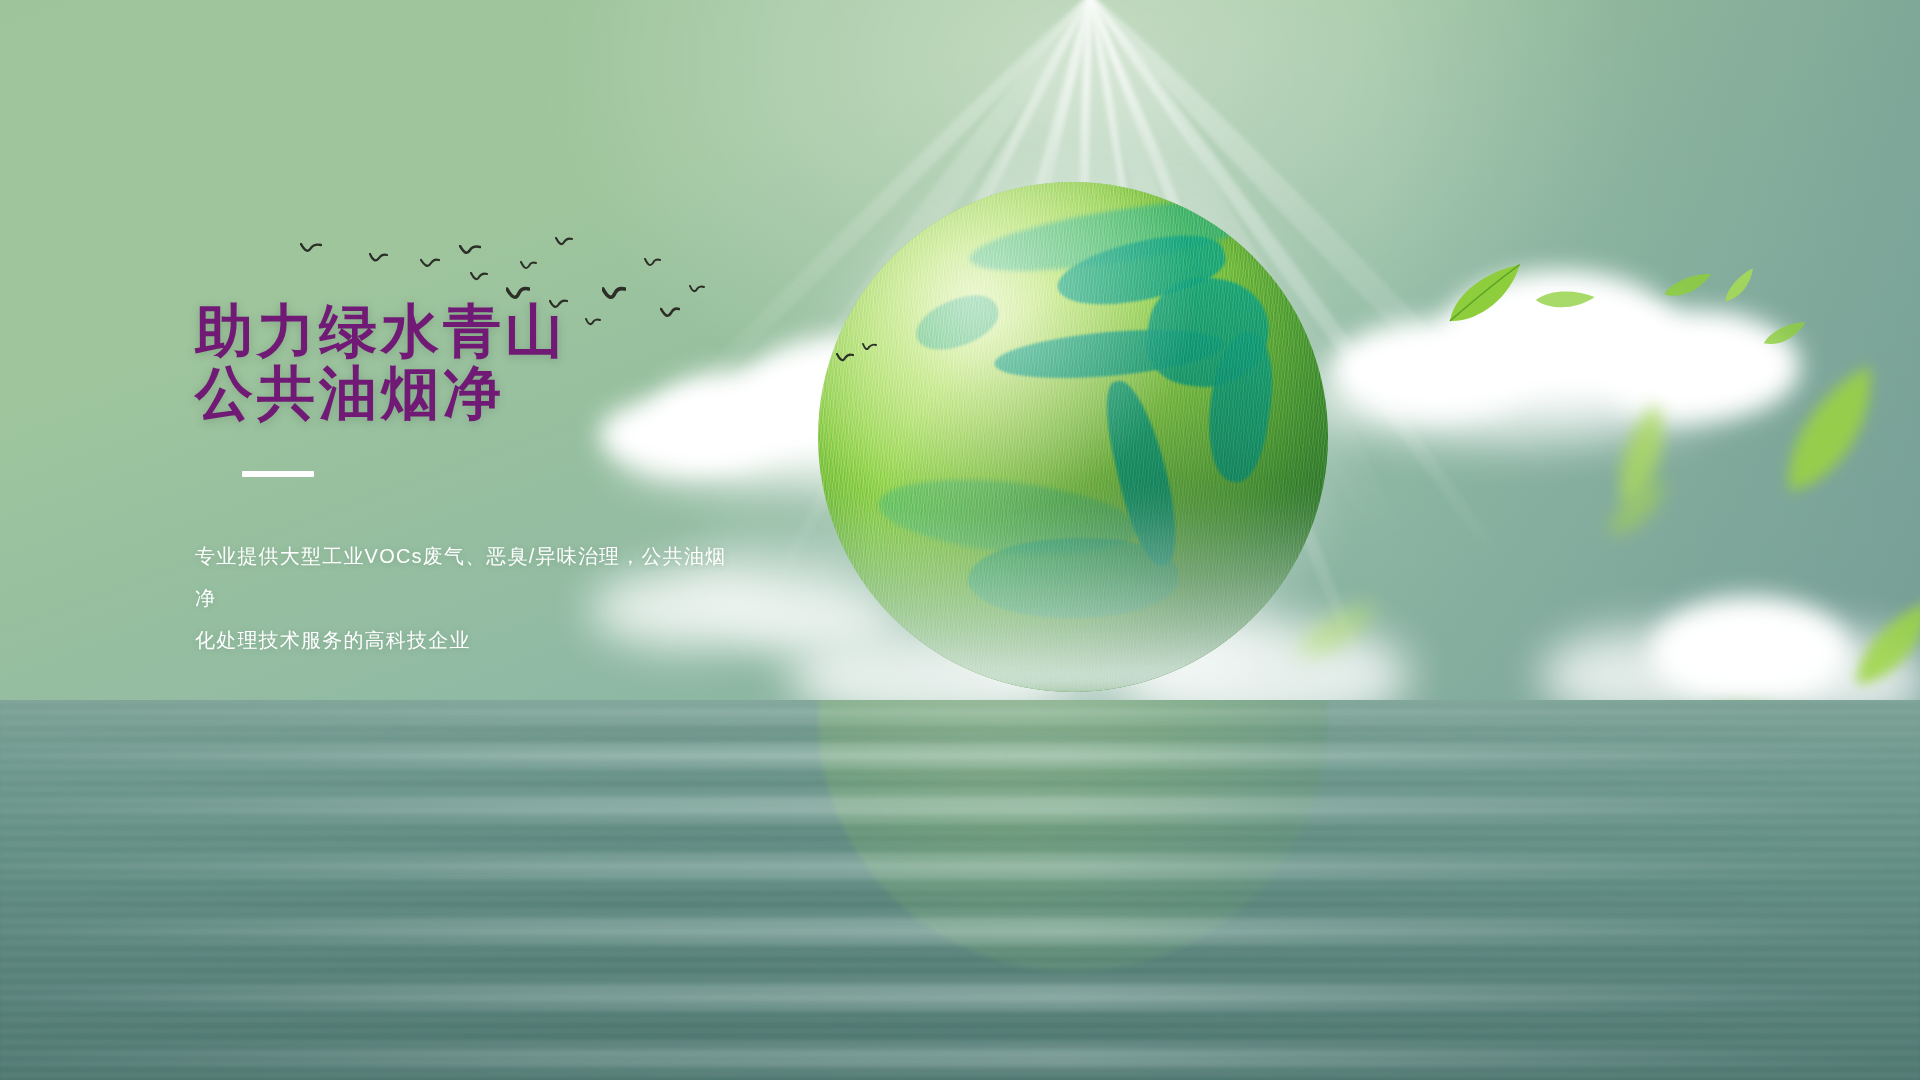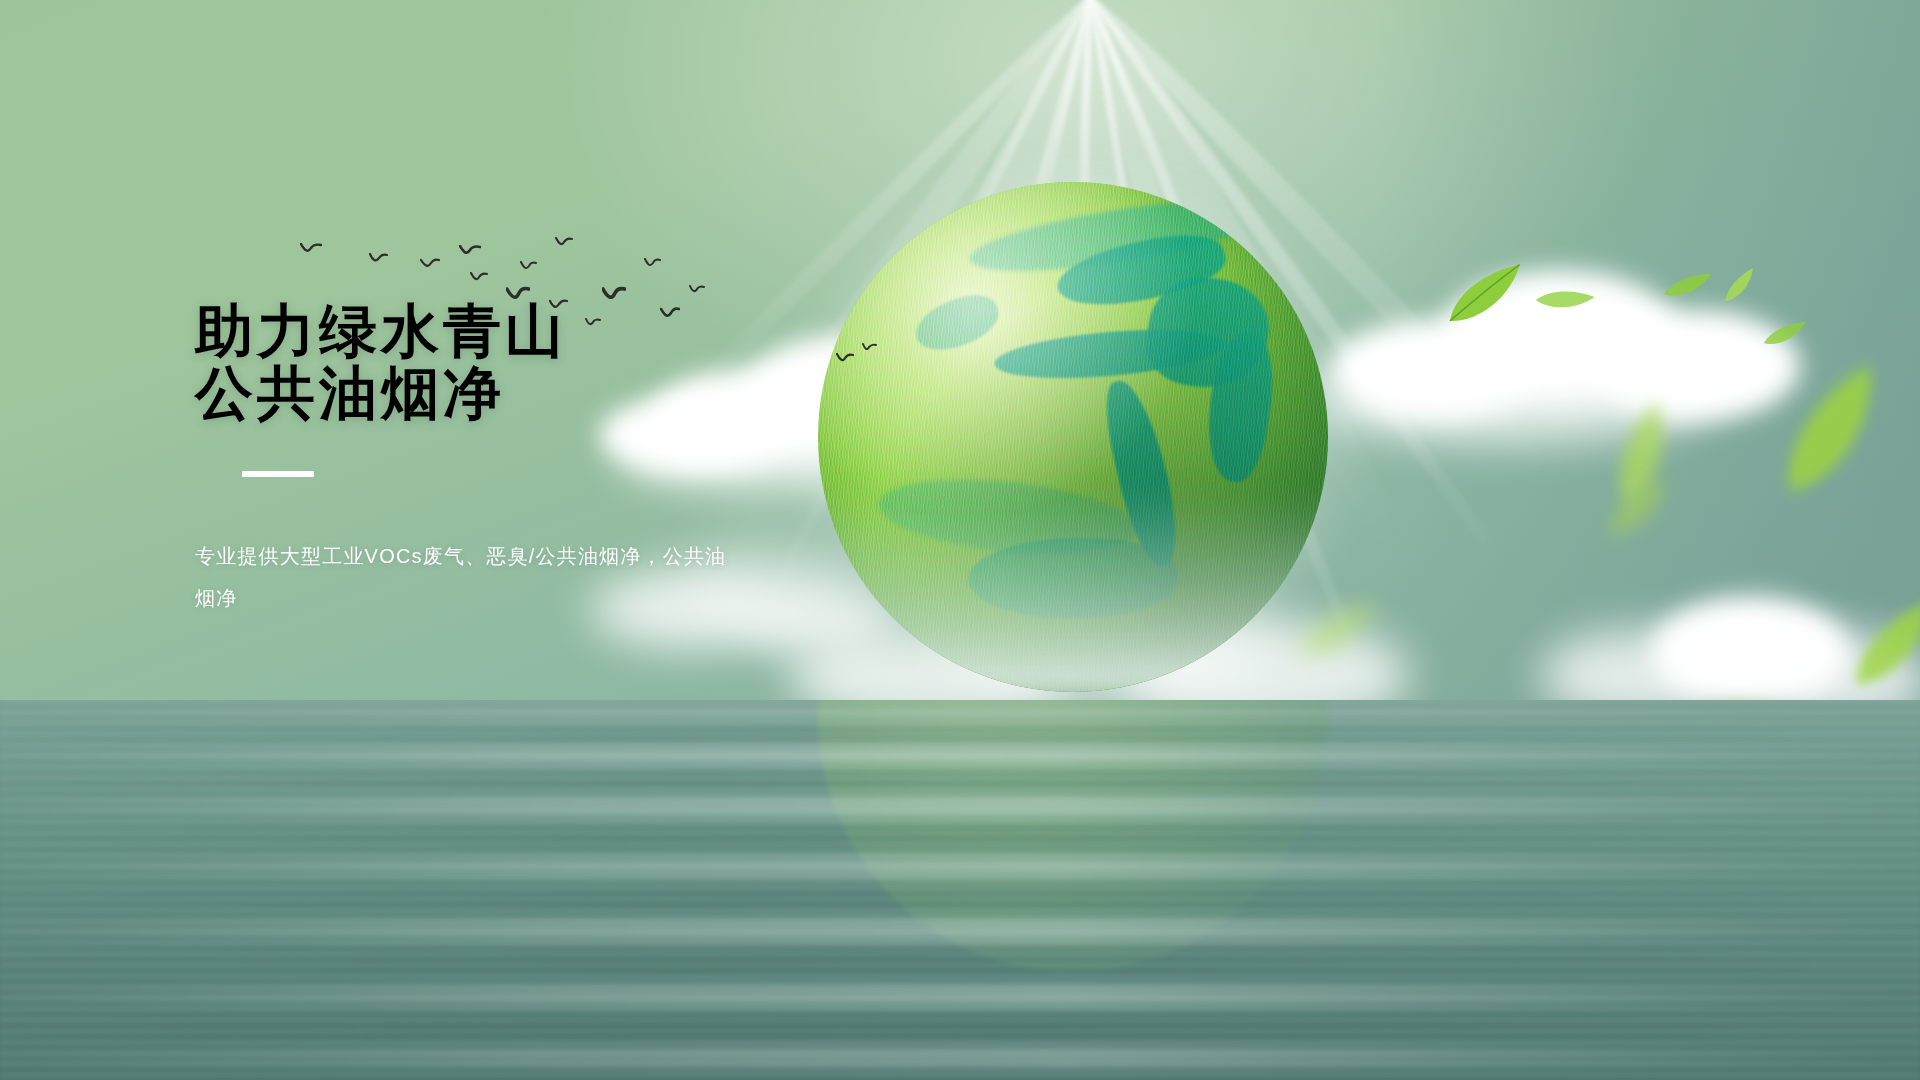--- a/index.html
+++ b/index.html
@@ -100,21 +100,21 @@
   .bird{position:absolute;color:#2c2f27;}
   .bird svg{display:block;}
 
   
   .leaf{position:absolute;}
   .leaf svg{display:block;}
 
   
   .copy{position:absolute;left:195px;top:300px;width:760px;}
   .headline{
-    color:#000000;font-weight:bold;font-size:58px;line-height:62px;
+    color:#701a75;font-weight:bold;font-size:58px;line-height:62px;
     letter-spacing:4px;margin:0;
     text-shadow:0 2px 10px rgba(60,95,70,.28);
   }
   .headline .ln{display:block;}
   .divider{
     width:72px;height:6px;background:#ffffff;margin:47px 0 0 47px;border-radius:1px;
   }
   .subtitle{
     margin:58px 0 0 0;color:#ffffff;font-size:20px;line-height:42px;
     letter-spacing:1.2px;max-width:540px;
@@ -354,17 +354,18 @@
     <div class="refl-lines"></div>
   </div>
 
   <div class="copy">
     <h1 class="headline">
       <span class="ln">助力绿水青山</span>
       <span class="ln">公共油烟净</span>
     </h1>
     <div class="divider"></div>
     <p class="subtitle">
-      <span class="ln">专业提供大型工业VOCs废气、恶臭/公共油烟净，公共油烟净</span>
+      <span class="ln">专业提供大型工业VOCs废气、恶臭/异味治理，公共油烟净</span>
+      <span class="ln">化处理技术服务的高科技企业</span>
     </p>
   </div>
 
 </div>
 
 </body></html>

